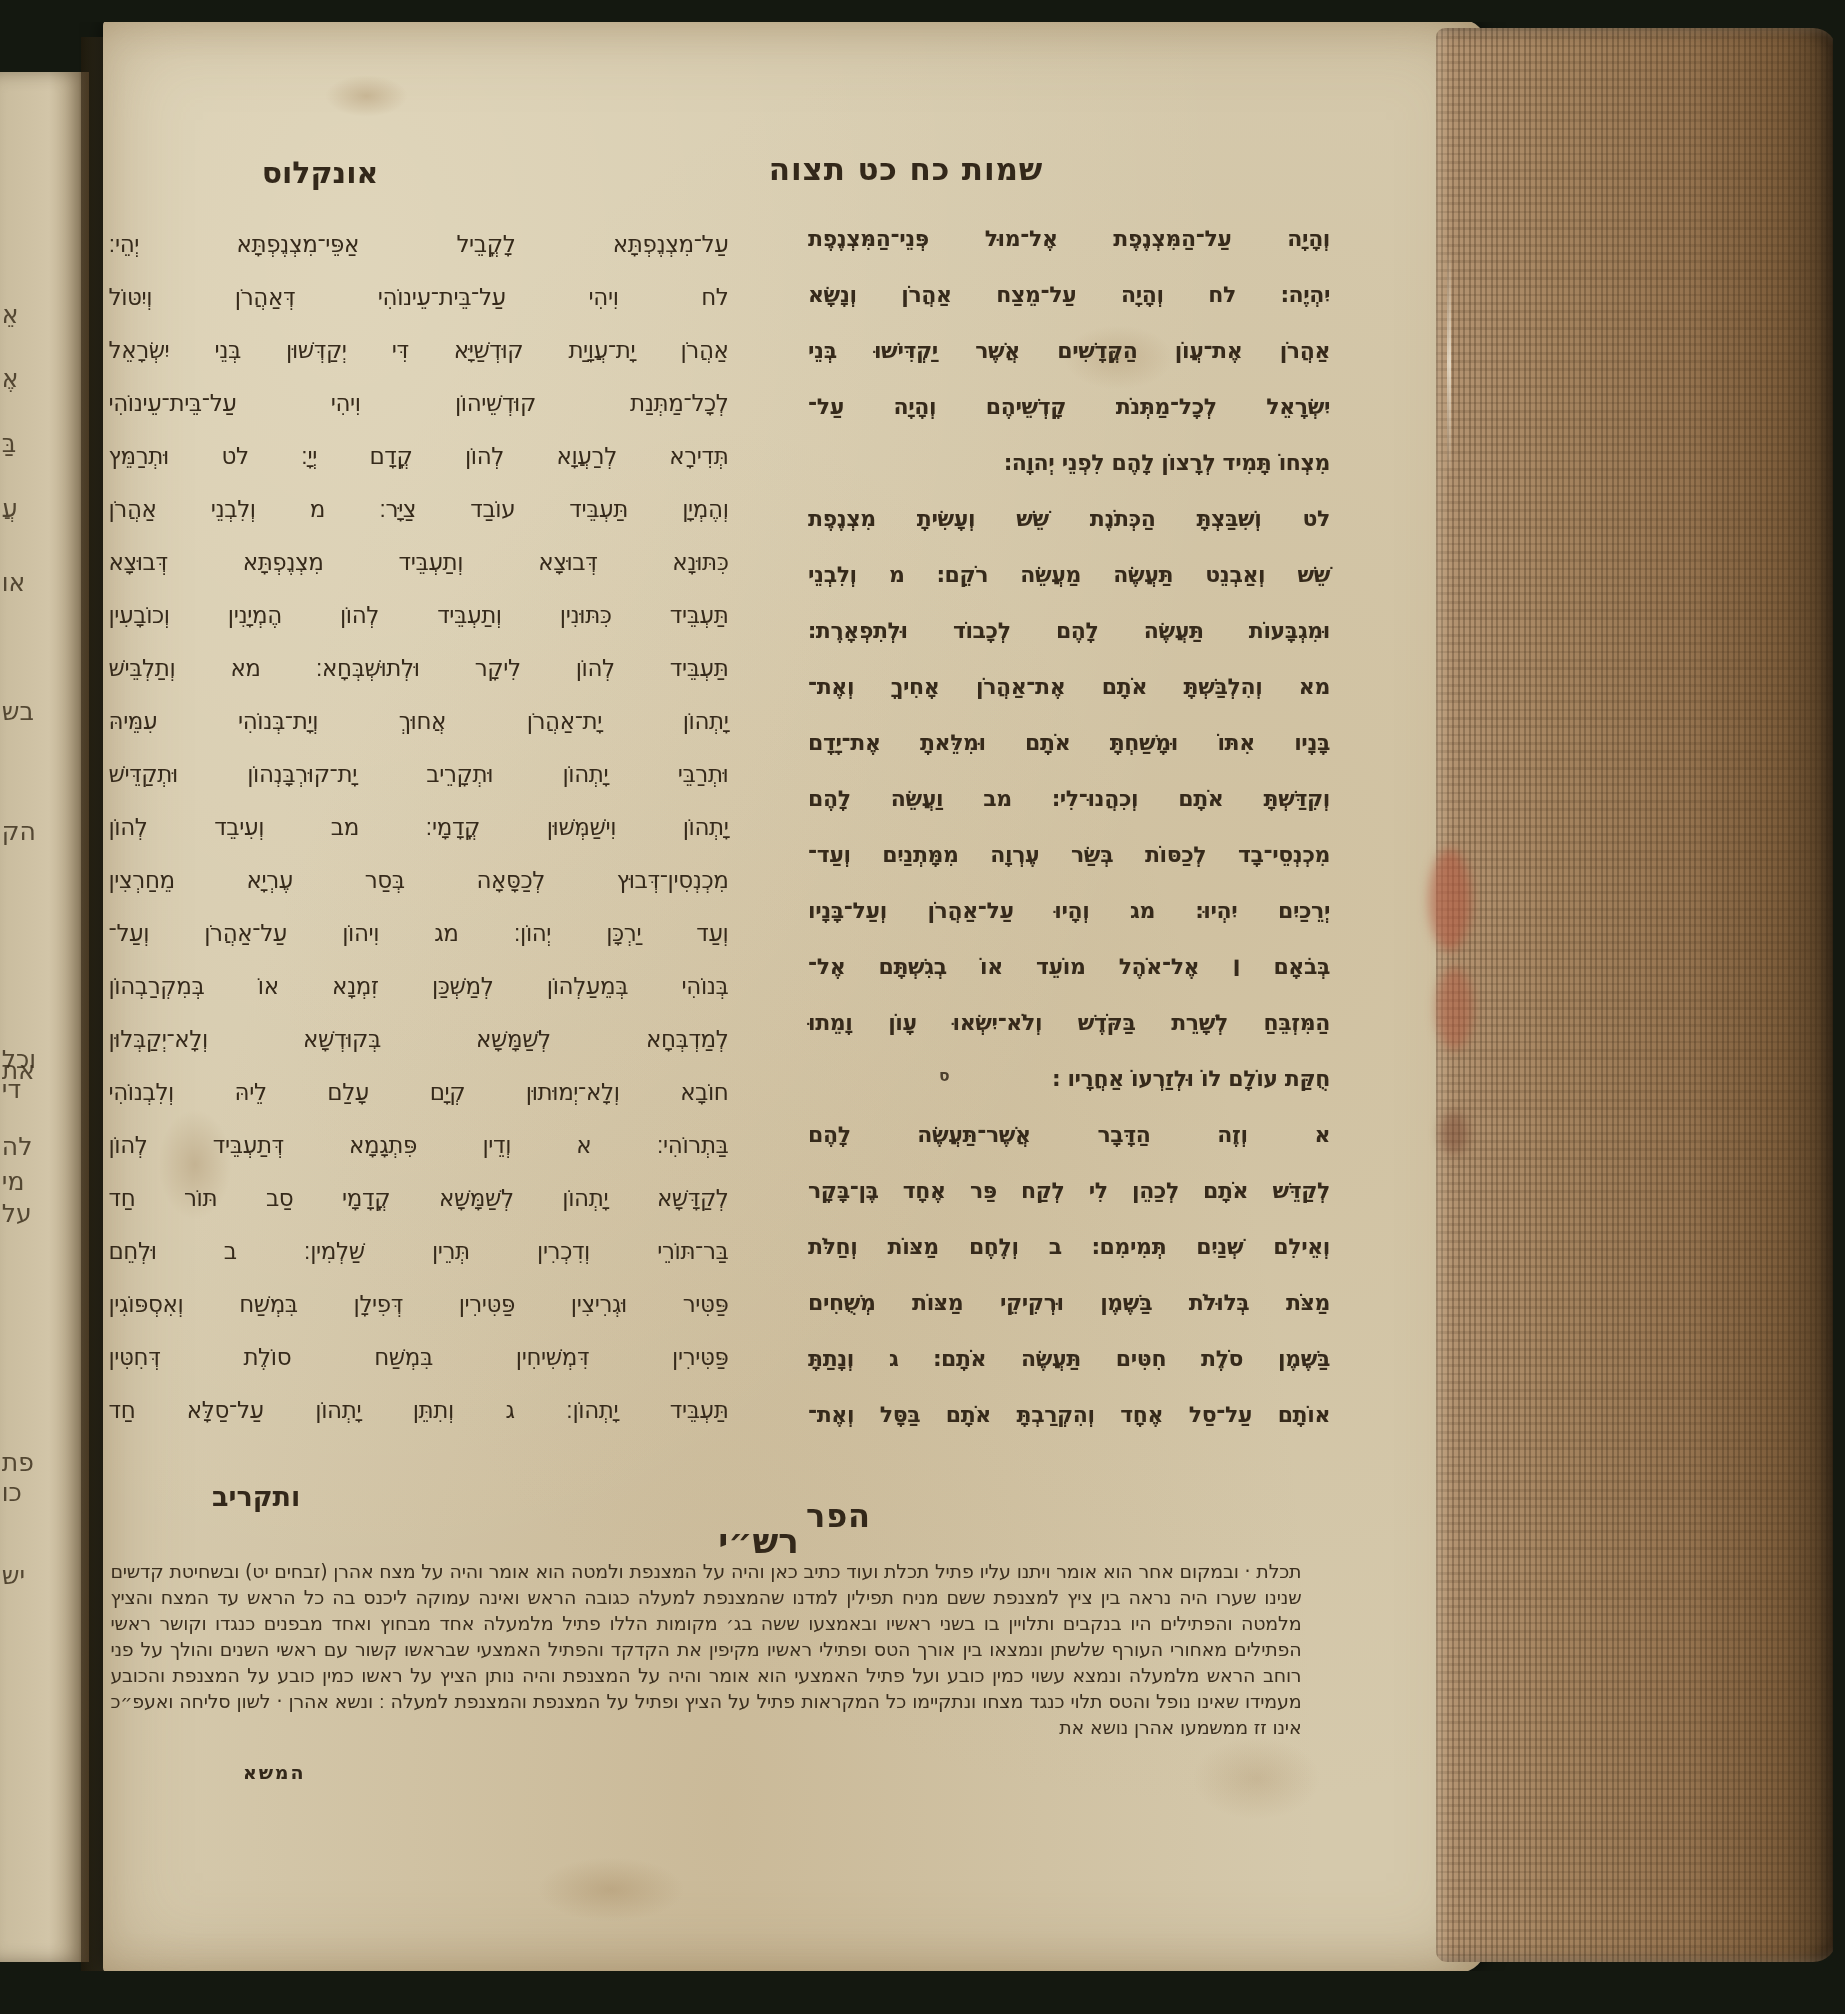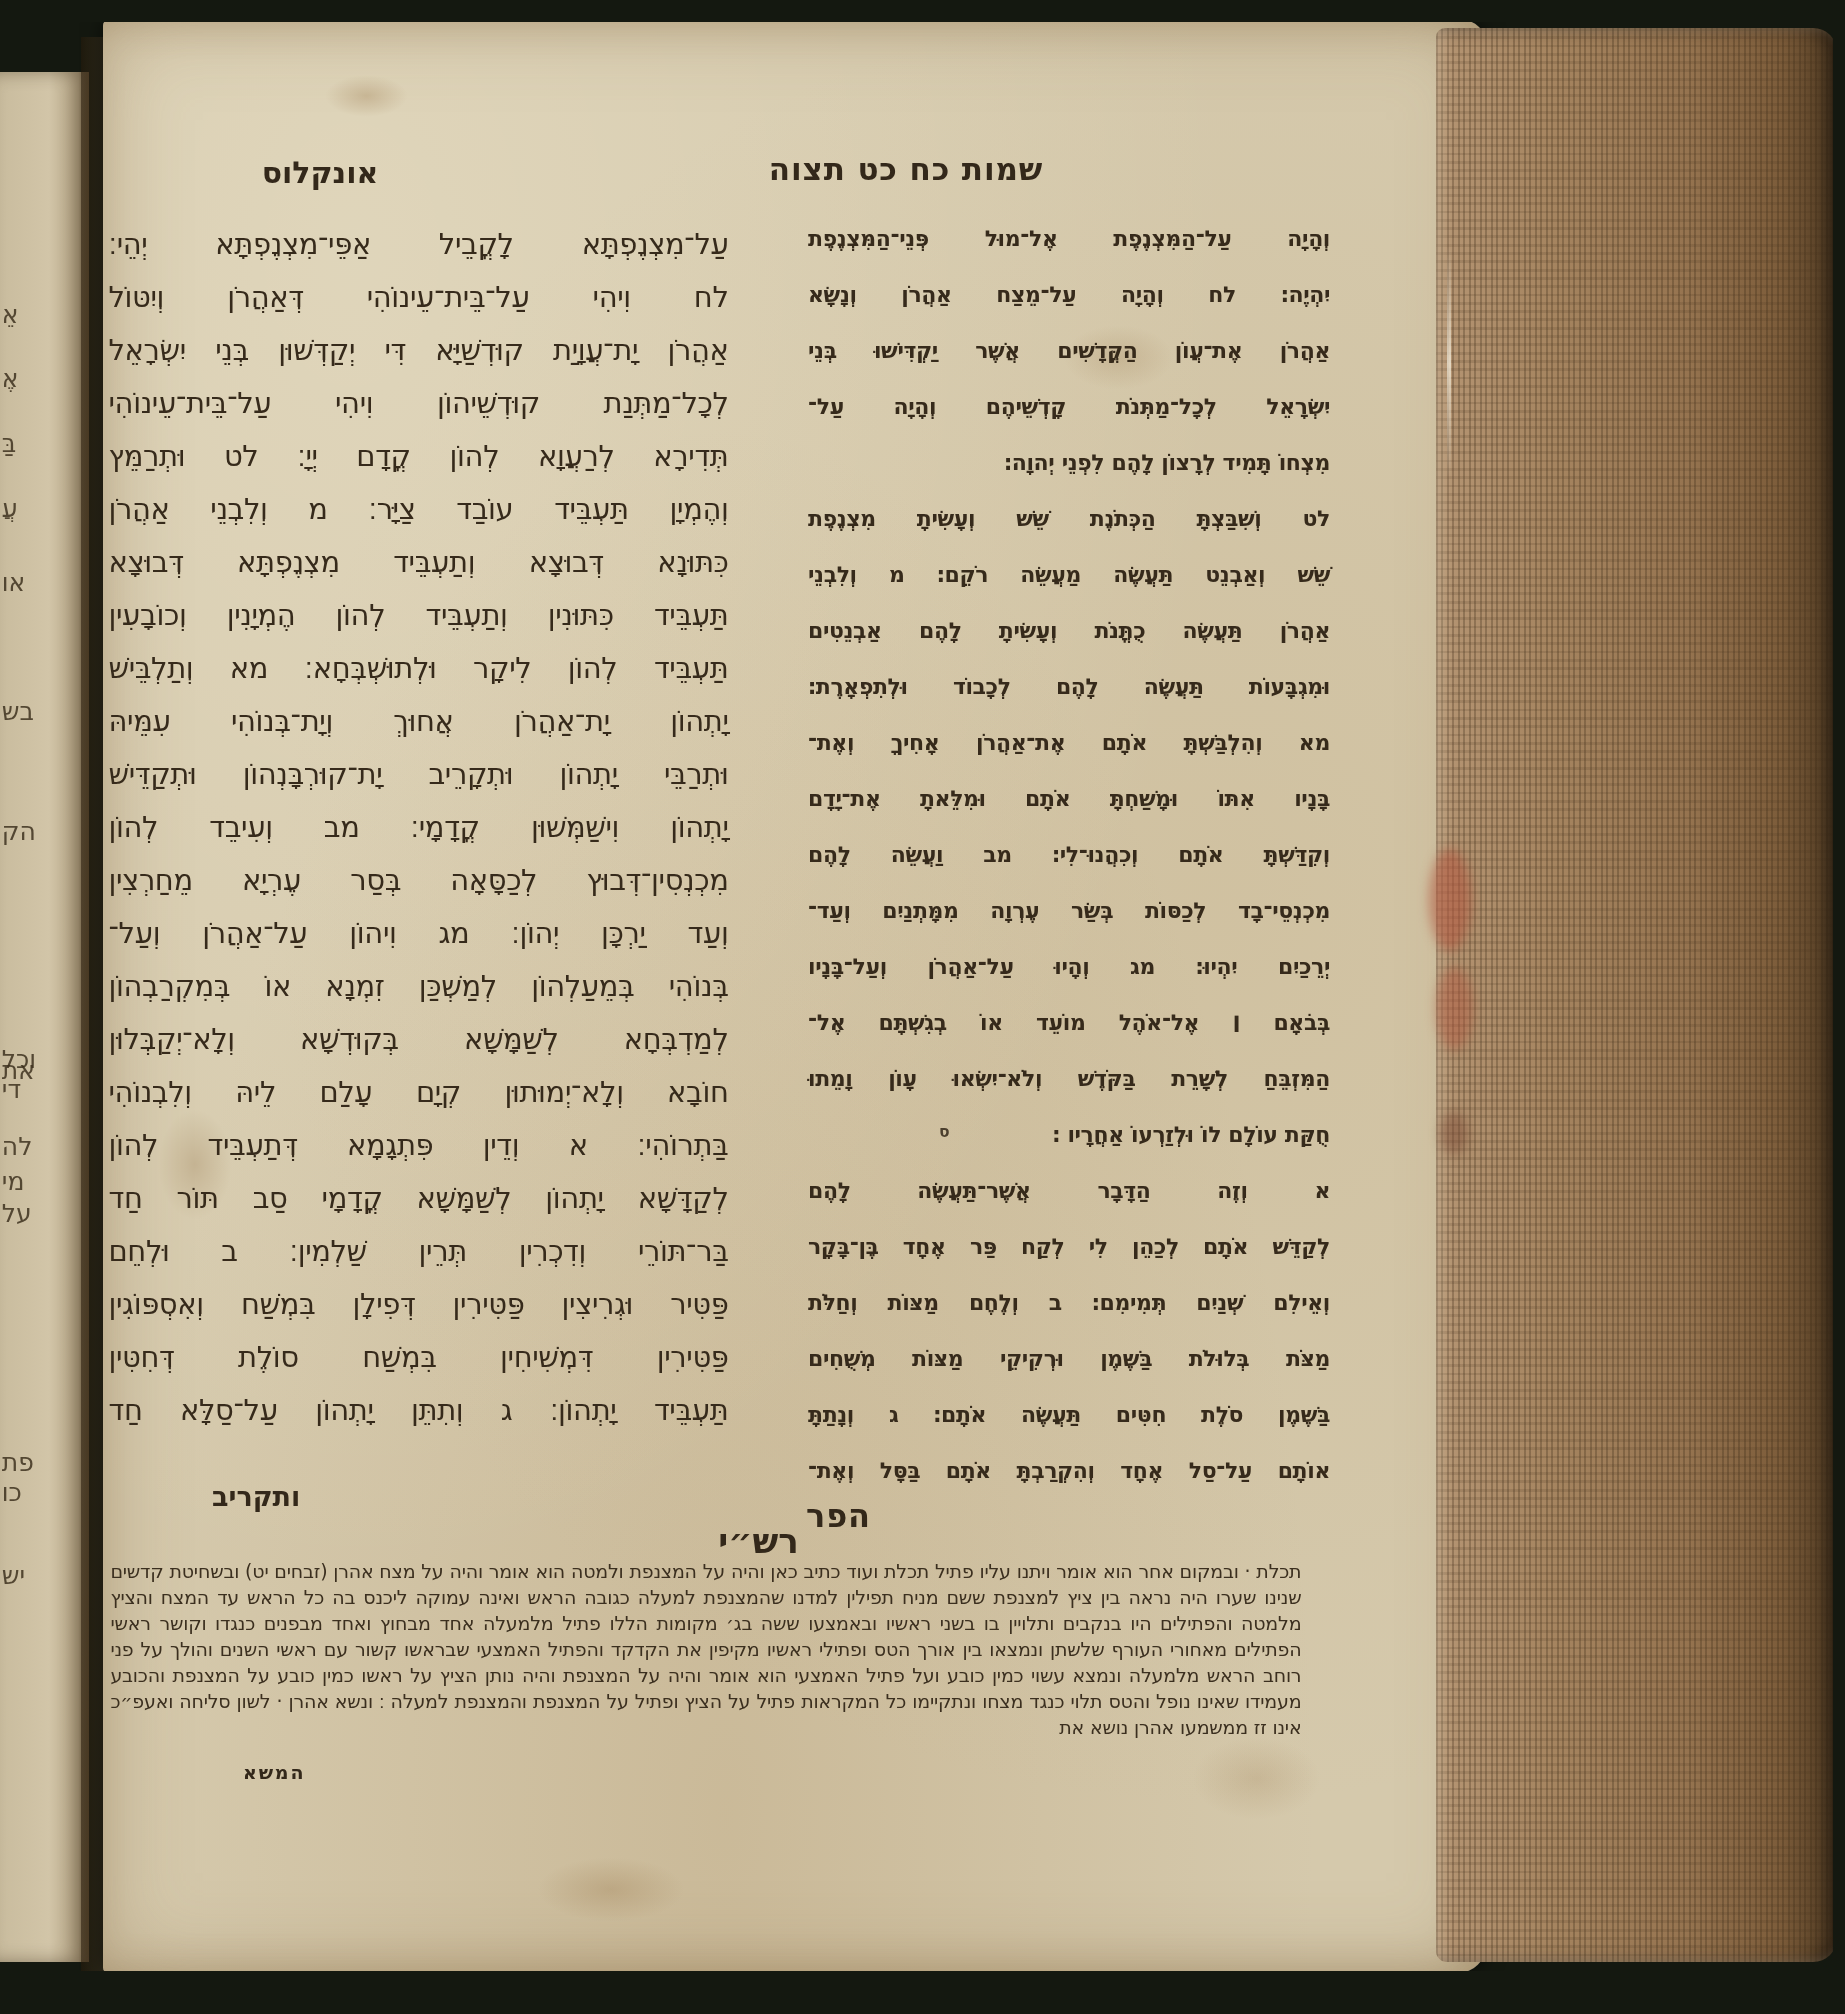--- a/index.html
+++ b/index.html
@@ -29,21 +29,21 @@
   .spot{position:absolute;border-radius:50%;pointer-events:none;}
 
   
   .hdr{position:absolute;direction:rtl;color:#33281a;font-weight:bold;}
   .hdr-torah{left:646px;top:131px;width:314px;font-size:31px;letter-spacing:0.9px;text-align:center;}
   .hdr-onk{left:88px;top:135px;width:258px;font-size:30px;text-align:center;}
 
   
   .col{position:absolute;direction:rtl;color:#362a1b;}
   .col-onk{left:5.5px;top:198px;width:620px;}
-  .o-line{height:53px;line-height:52px;font-size:29px;letter-spacing:-0.4px;
+  .o-line{height:53px;line-height:52px;font-size:23px;letter-spacing:-0.4px;
           text-align:justify;text-align-last:justify;white-space:nowrap;}
   .col-tor{left:677px;top:192px;width:522px;margin-left:28px;}
   .t-line{height:56px;line-height:54px;font-size:22px;font-weight:bold;letter-spacing:-0.4px;
           text-align:justify;text-align-last:justify;white-space:nowrap;}
   .t-endshort{text-align-last:start;}
   .t-flex{display:flex;align-items:baseline;text-align:right;}
   .t-flex .gap1{flex:1.1;} .t-flex .gap2{flex:1.4;}
   .setuma{font-size:15.7px;transform:translateY(-5.5px);opacity:.85;}
 
   
@@ -136,21 +136,20 @@
     </div>
 
     <div class="col col-tor">
       <div class="t-line">וְהָיָה עַל־הַמִּצְנֶפֶת אֶל־מוּל פְּנֵי־הַמִּצְנֶפֶת</div>
       <div class="t-line">יִהְיֶה׃ לח וְהָיָה עַל־מֵצַח אַהֲרֹן וְנָשָׂא</div>
       <div class="t-line">אַהֲרֹן אֶת־עֲוֹן הַקֳּדָשִׁים אֲשֶׁר יַקְדִּישׁוּ בְּנֵי</div>
       <div class="t-line">יִשְׂרָאֵל לְכָל־מַתְּנֹת קָדְשֵׁיהֶם וְהָיָה עַל־</div>
       <div class="t-line t-endshort">מִצְחוֹ תָּמִיד לְרָצוֹן לָהֶם לִפְנֵי יְהוָה׃</div>
       <div class="t-line">לט וְשִׁבַּצְתָּ הַכְּתֹנֶת שֵׁשׁ וְעָשִׂיתָ מִצְנֶפֶת</div>
       <div class="t-line">שֵׁשׁ וְאַבְנֵט תַּעֲשֶׂה מַעֲשֵׂה רֹקֵם׃ מ וְלִבְנֵי</div>
-      <div class="t-line">אַהֲרֹן תַּעֲשֶׂה כֻתֳּנֹת וְעָשִׂיתָ לָהֶם אַבְנֵטִים</div>
       <div class="t-line">וּמִגְבָּעוֹת תַּעֲשֶׂה לָהֶם לְכָבוֹד וּלְתִפְאָרֶת׃</div>
       <div class="t-line">מא וְהִלְבַּשְׁתָּ אֹתָם אֶת־אַהֲרֹן אָחִיךָ וְאֶת־</div>
       <div class="t-line">בָּנָיו אִתּוֹ וּמָשַׁחְתָּ אֹתָם וּמִלֵּאתָ אֶת־יָדָם</div>
       <div class="t-line">וְקִדַּשְׁתָּ אֹתָם וְכִהֲנוּ־לִי׃ מב וַעֲשֵׂה לָהֶם</div>
       <div class="t-line">מִכְנְסֵי־בָד לְכַסּוֹת בְּשַׂר עֶרְוָה מִמָּתְנַיִם וְעַד־</div>
       <div class="t-line">יְרֵכַיִם יִהְיוּ׃ מג וְהָיוּ עַל־אַהֲרֹן וְעַל־בָּנָיו</div>
       <div class="t-line">בְּבֹאָם ׀ אֶל־אֹהֶל מוֹעֵד אוֹ בְגִשְׁתָּם אֶל־</div>
       <div class="t-line">הַמִּזְבֵּחַ לְשָׁרֵת בַּקֹּדֶשׁ וְלֹא־יִשְׂאוּ עָוֹן וָמֵתוּ</div>
       <div class="t-line t-flex">
         <span>חֻקַּת עוֹלָם לוֹ וּלְזַרְעוֹ אַחֲרָיו ׃</span>

